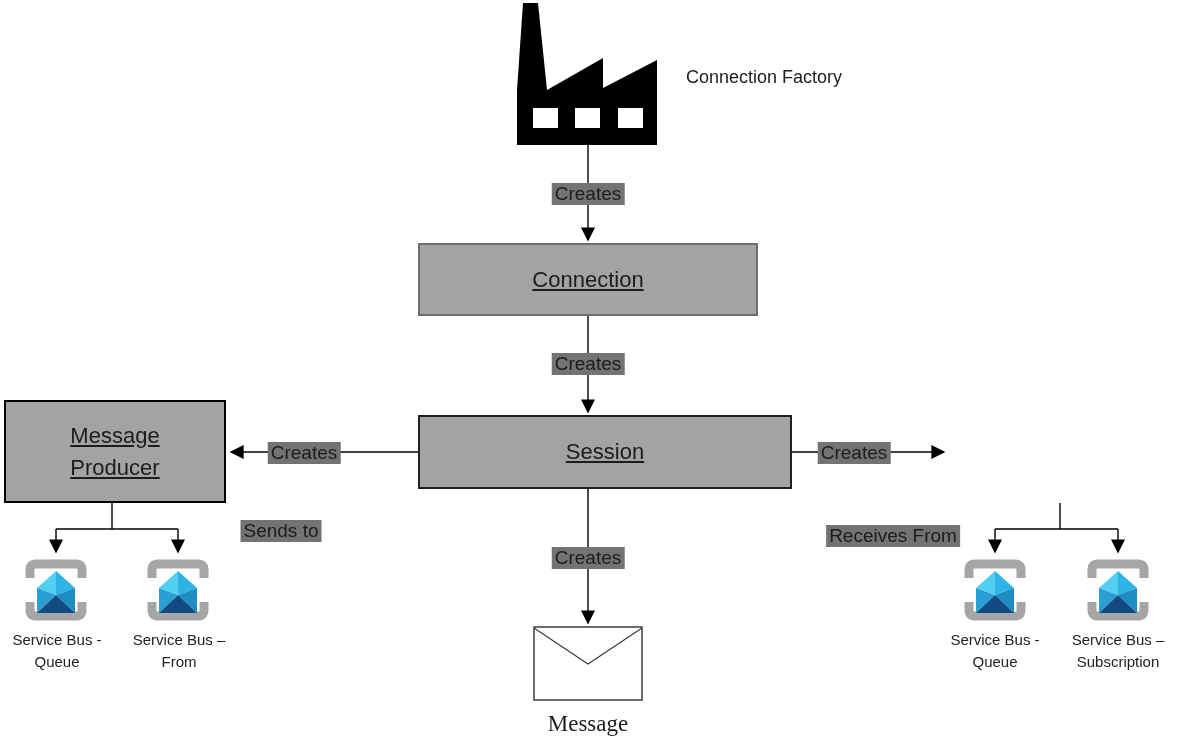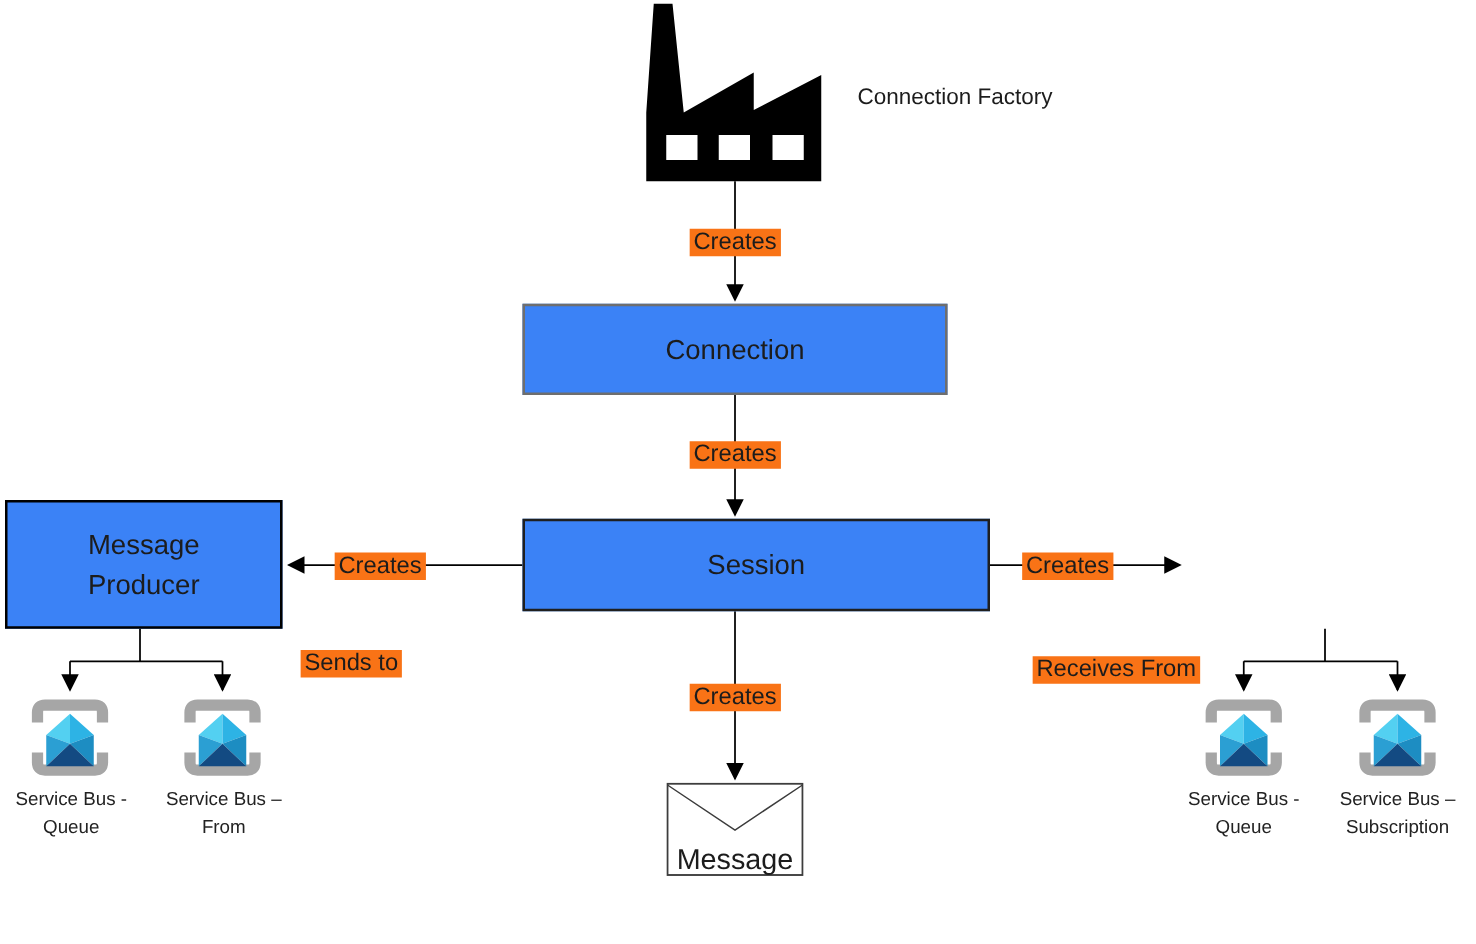--- a/index.html
+++ b/index.html
@@ -14,55 +14,57 @@
   }
   .overlay { position: absolute; left: 0; top: 0; }
   .box {
     position: absolute;
     display: flex;
     align-items: center;
     justify-content: center;
     text-align: center;
     font-size: 22px;
     line-height: 1.45;
-    background: #3b82f6;
+    background: #a3a3a3;
     box-sizing: border-box;
+    text-decoration: underline;
   }
   .box-inner { max-width: 170px; }
   #connection-box { left: 418px; top: 243px; width: 340px; height: 73px; border: 2px solid #6e6e6e; }
   #session-box    { left: 418px; top: 415px; width: 374px; height: 74px; border: 2px solid #1f1f1f; }
   #producer-box   { left: 4px;   top: 400px; width: 222px; height: 103px; border: 2px solid #000000; }
   #consumer-box   { left: 948px; top: 400px; width: 224px; height: 103px; border: 2px solid #262626; }
   .lbl {
     position: absolute;
     transform: translate(-50%, -50%);
-    background: #f97316;
+    background: #737373;
     padding: 0 3px;
     font-size: 19px;
     white-space: nowrap;
   }
   #creates-factory-connection { left: 588px; top: 194px; }
   #creates-connection-session { left: 588px; top: 364px; }
   #creates-session-producer   { left: 304px; top: 453px; }
   #creates-session-consumer   { left: 854px; top: 453px; }
   #creates-session-message    { left: 588px; top: 558px; }
   #sends-to-label       { left: 281px; top: 531px; }
   #receives-from-label  { left: 893px; top: 536px; }
   #factory-title {
     position: absolute;
     left: 686px; top: 67px;
     font-size: 18px;
     white-space: nowrap;
   }
   #message-label {
     position: absolute;
-    left: 588px; top: 688px;
+    left: 588px; top: 724px;
     transform: translate(-50%, -50%);
     font-size: 23px;
     white-space: nowrap;
+    font-family: Liberation Serif, serif;
   }
   .sb-icon { position: absolute; width: 68px; height: 66px; }
   #sb-icon-1 { left: 22px;   top: 557px; }
   #sb-icon-2 { left: 144px;  top: 557px; }
   #sb-icon-3 { left: 961px;  top: 557px; }
   #sb-icon-4 { left: 1084px; top: 557px; }
   .sb-caption {
     position: absolute;
     width: 150px;
     transform: translateX(-50%);

